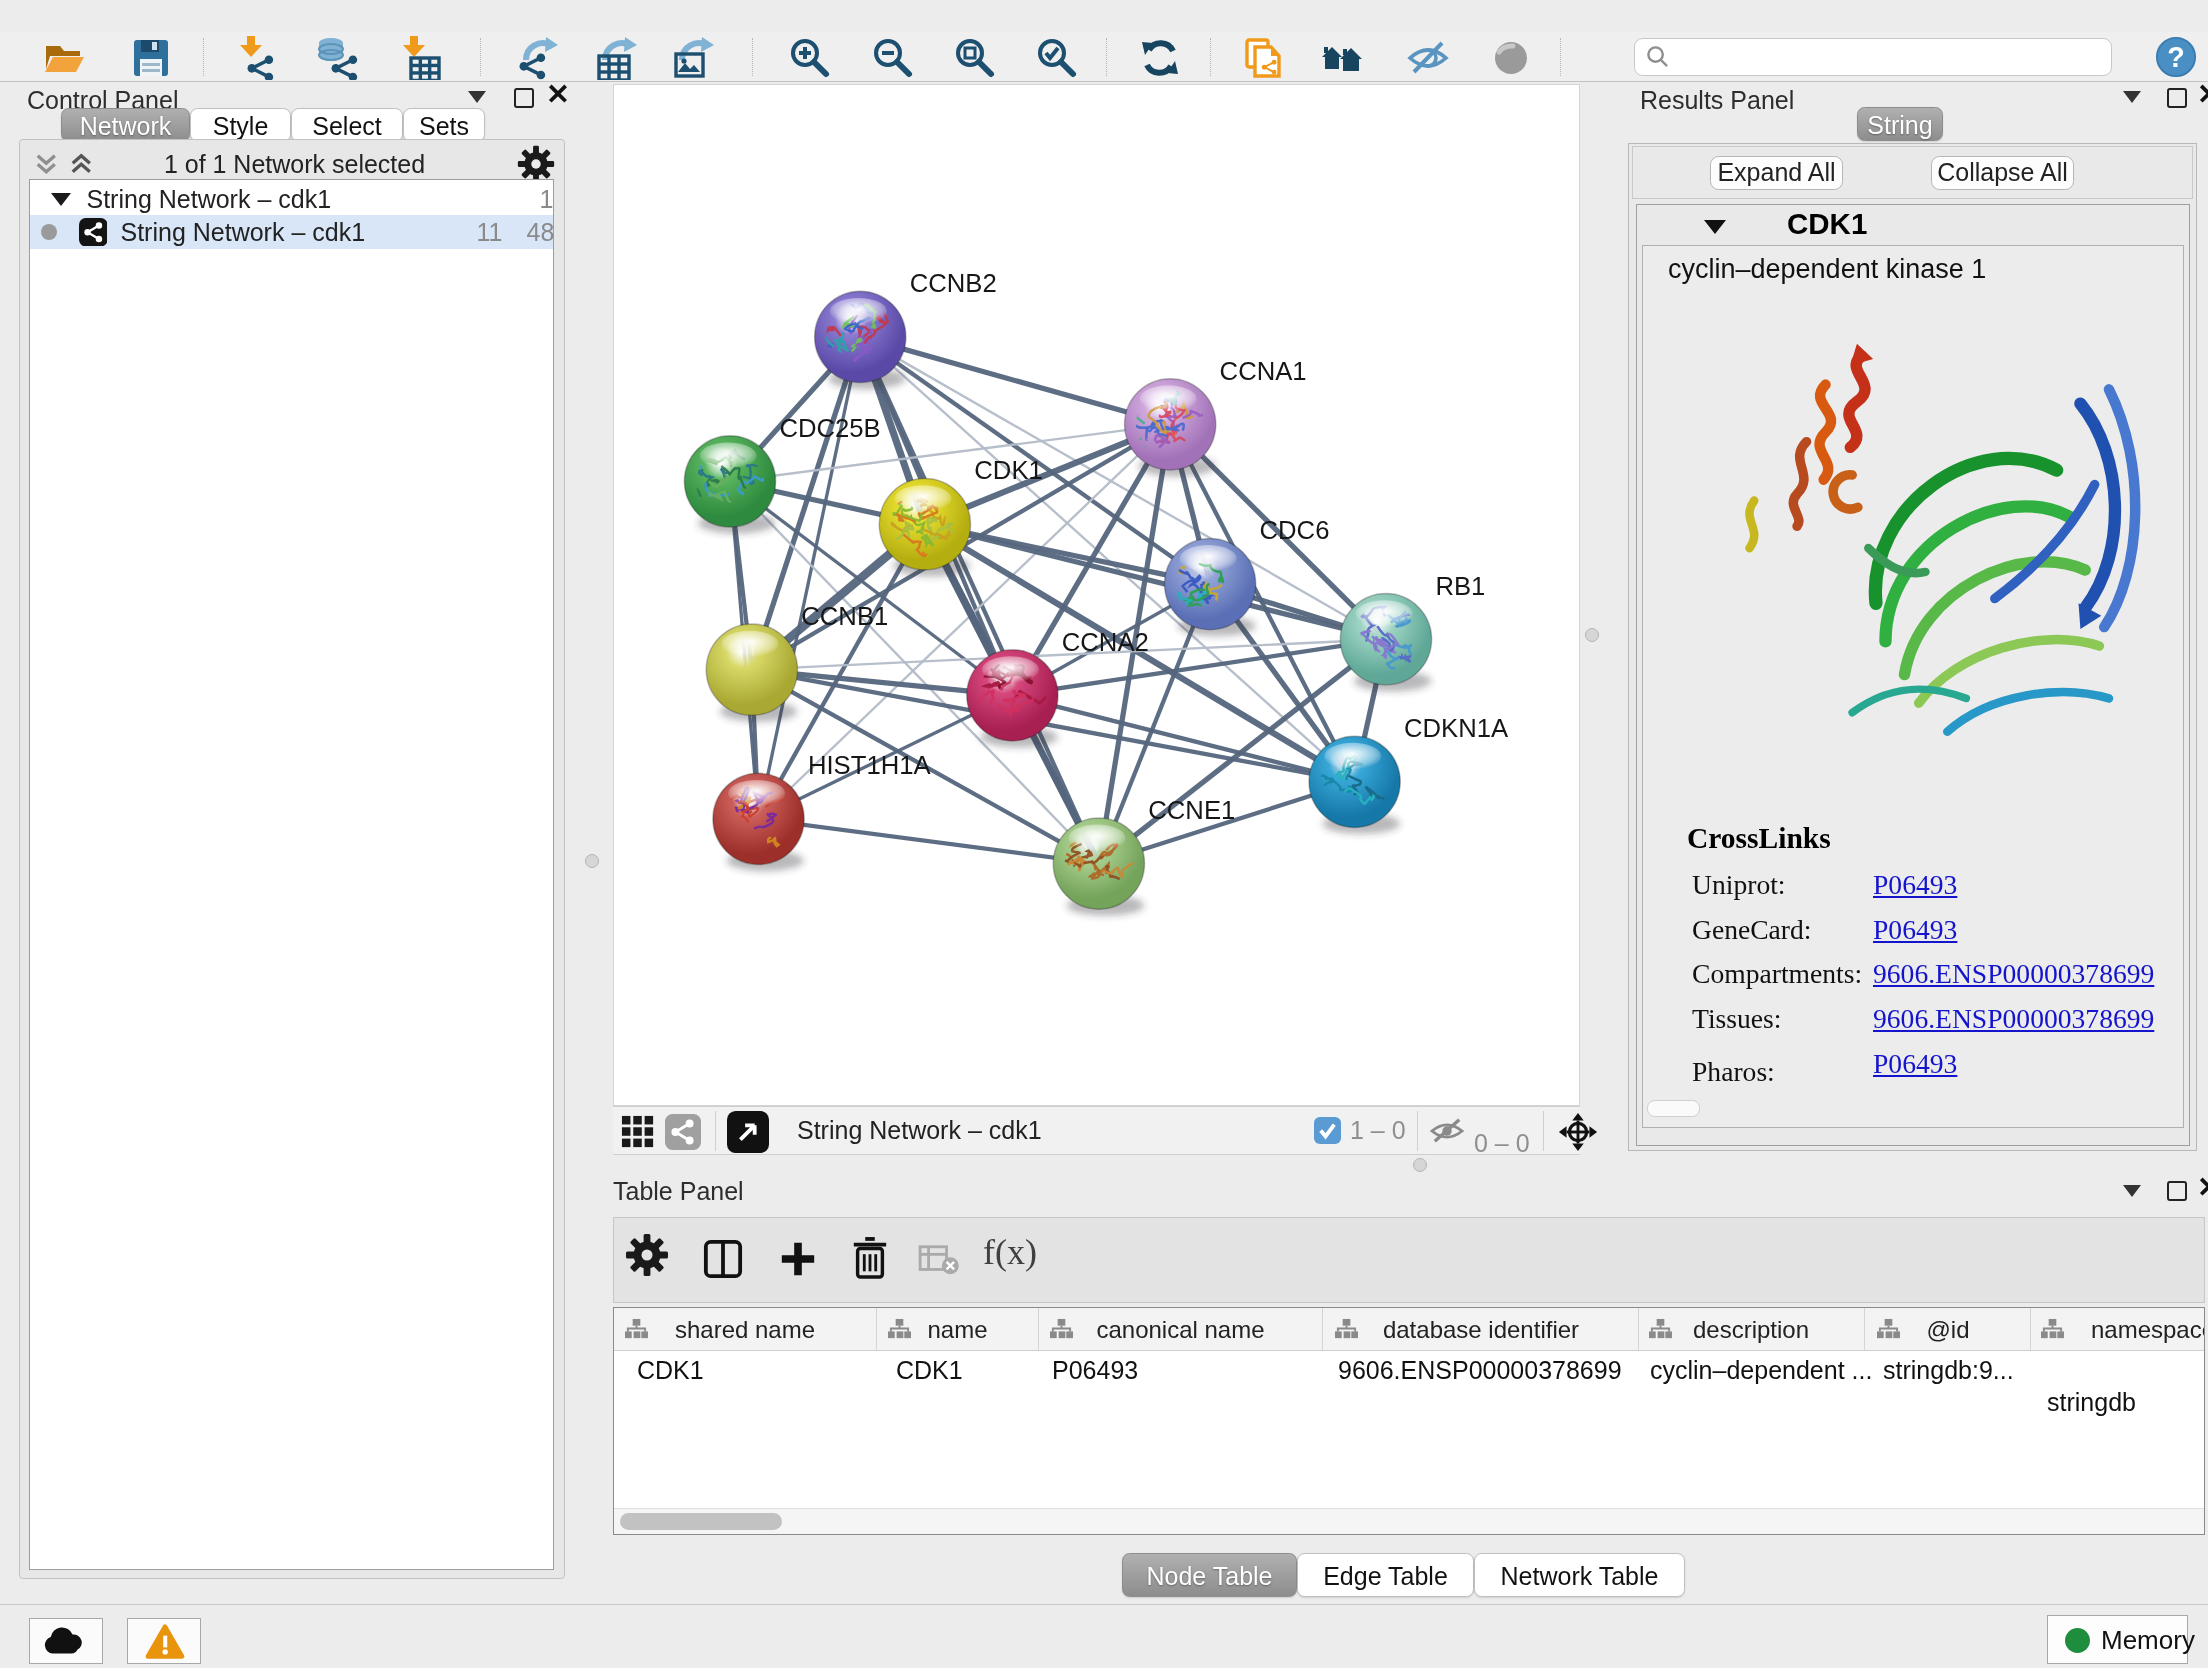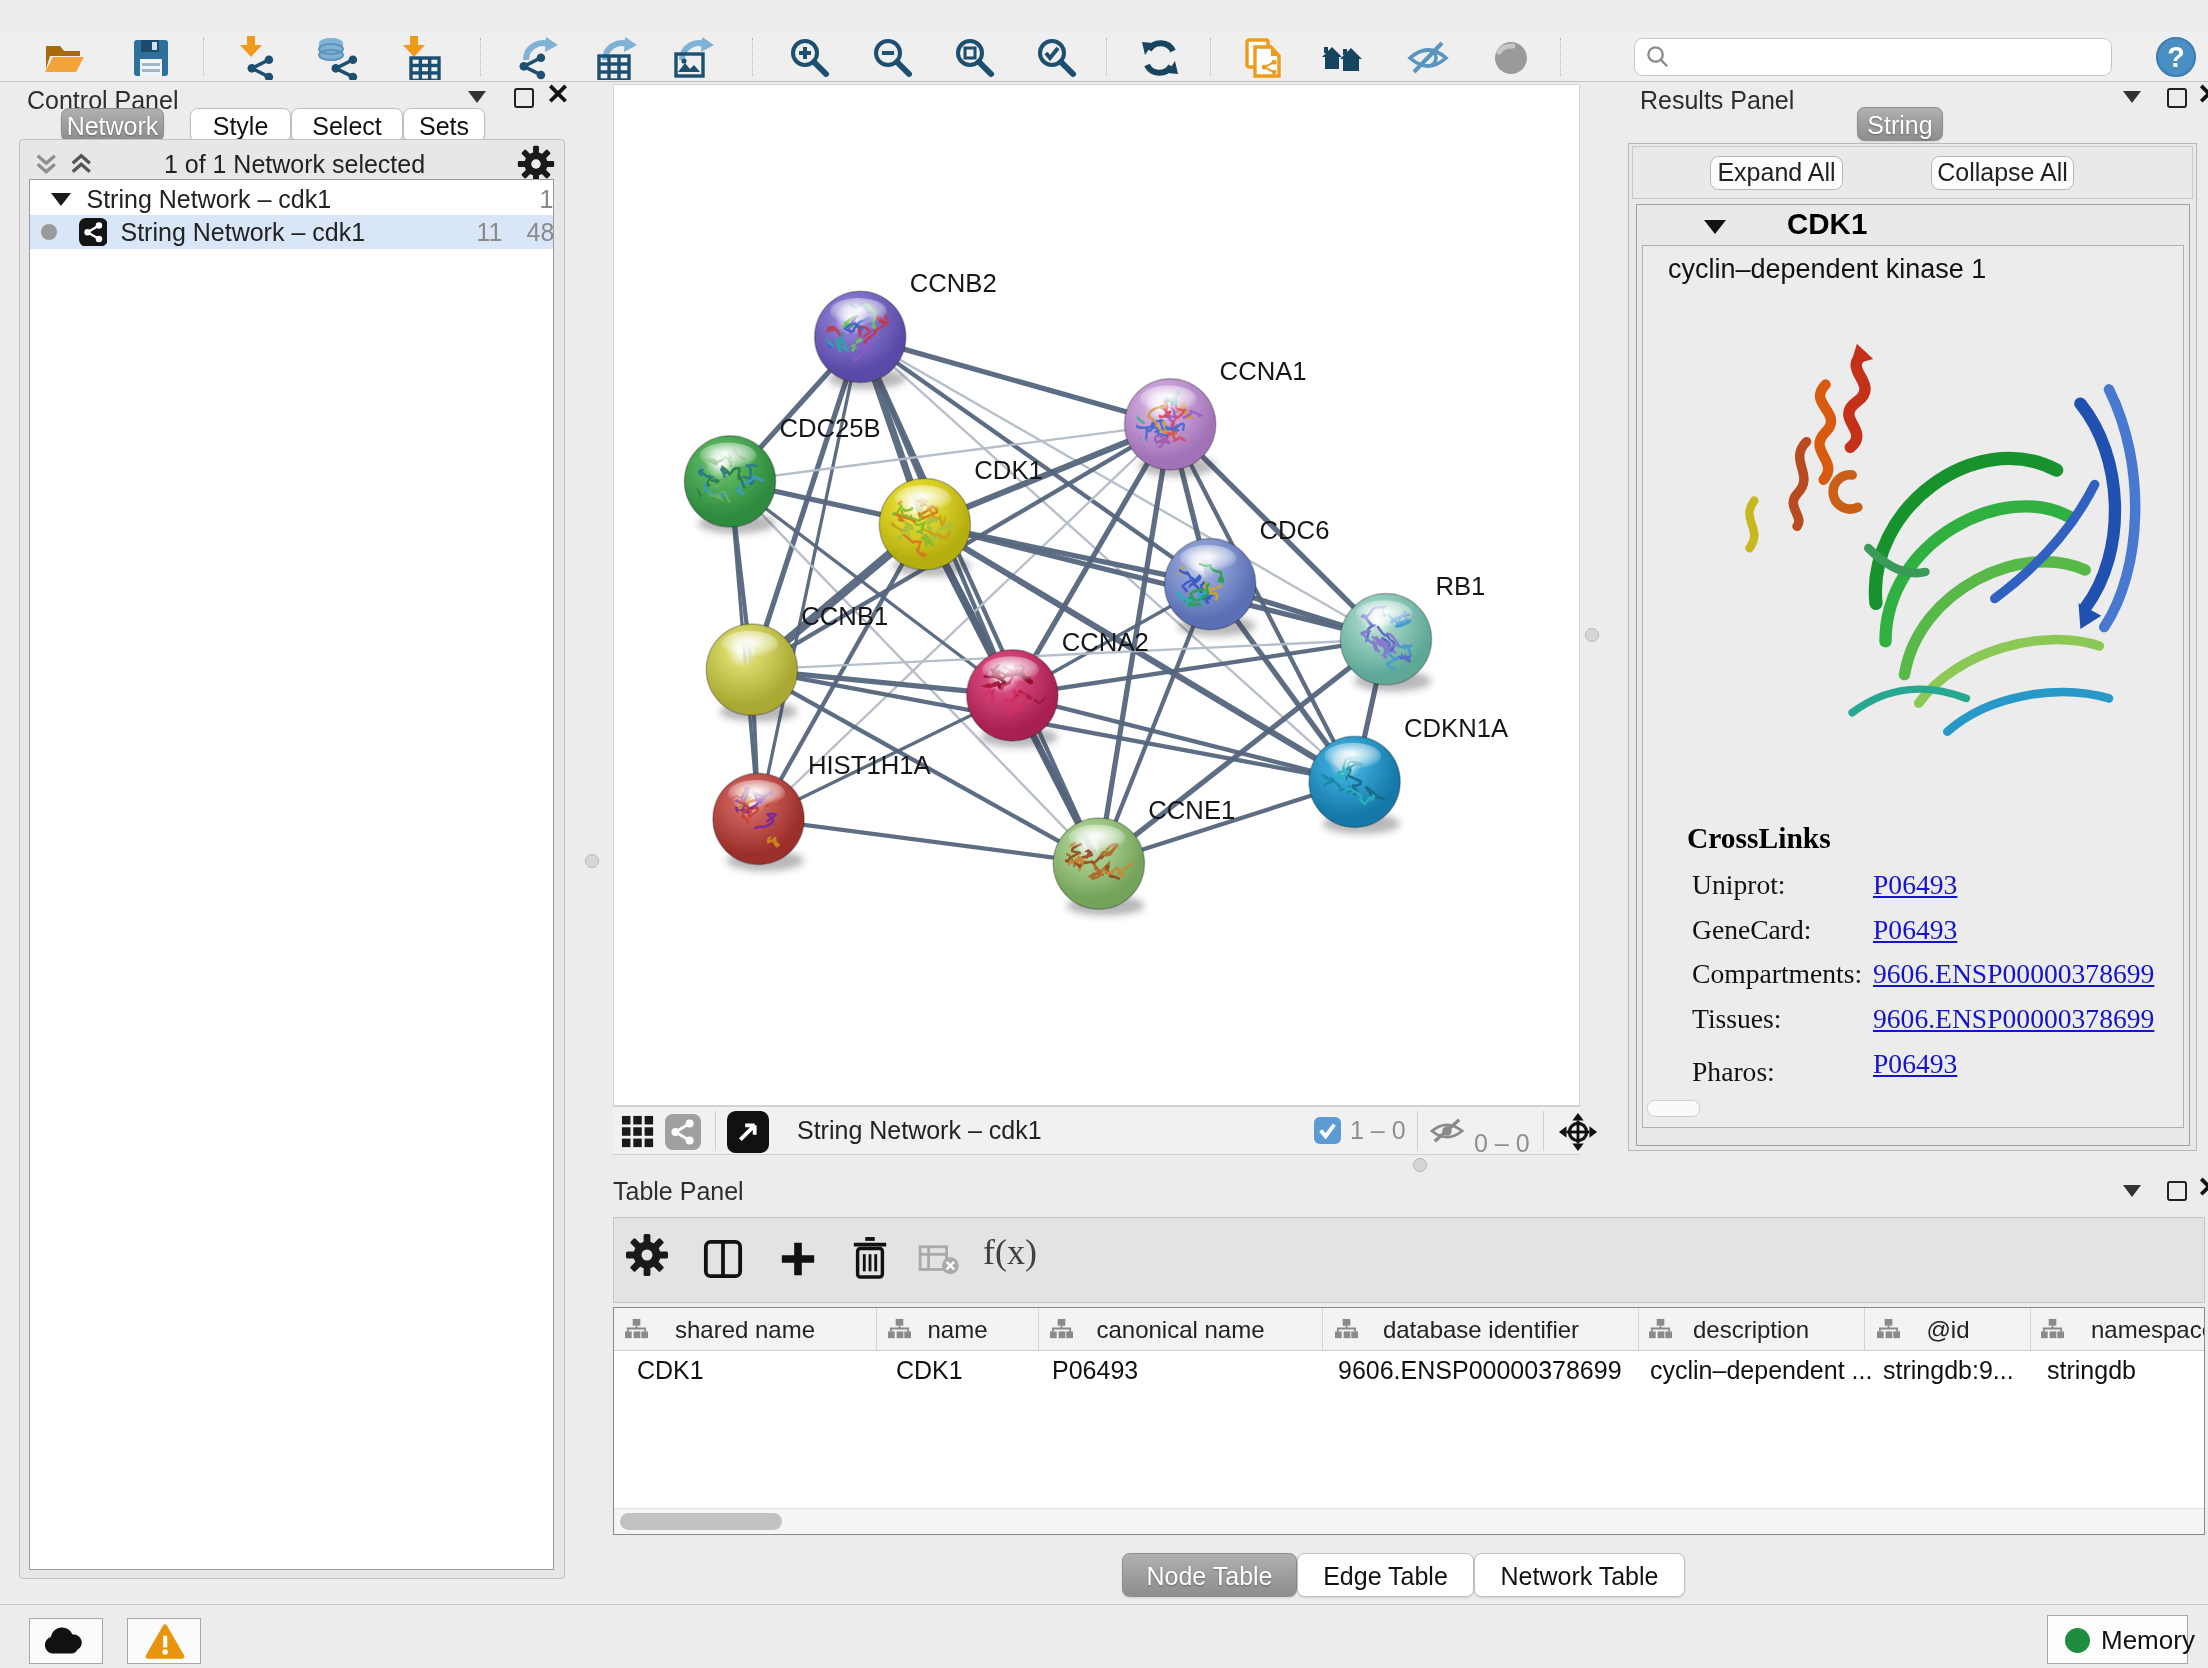--- a/index.html
+++ b/index.html
@@ -212,21 +212,21 @@
         </svg>
     </div>
   </div>
 
   <div>
     <div class="abs phead" style="left:27px;top:86px;">Control Panel</div>
     <div class="abs collapse-tri" style="left:468px;top:91px;"></div>
     <div class="abs floatbox" style="left:514px;top:88px;"></div>
     <div class="abs closex" style="left:546px;top:84px;">✕</div>
     <div id="cp-tabs">
-        <div class="tab sel" style="left:61px;top:108px;width:103px;position:absolute;">Network</div>
+        <div class="tab sel" style="left:61px;top:108px;width:129px;position:absolute;">Network</div>
         <div class="tab" style="left:190px;top:108px;width:101px;position:absolute;">Style</div>
         <div class="tab" style="left:291px;top:108px;width:112px;position:absolute;">Select</div>
         <div class="tab" style="left:403px;top:108px;width:82px;position:absolute;">Sets</div>
       </div>
     <div id="cp-group" class="abs"></div>
     <svg class="abs" style="left:32px;top:150px;width:28.5px;height:28.5px;" viewBox="0 0 30 30" width="28.5" height="28.5">
         <path d="M6 6 l9 8 9-8 M6 15 l9 8 9-8" stroke="#8f8f8f" stroke-width="3.5" fill="none"></path>
       </svg>
     <svg class="abs" style="left:67px;top:150px;width:28.5px;height:28.5px;" viewBox="0 0 30 30" width="28.5" height="28.5">
         <path d="M6 14 l9-8 9 8 M6 23 l9-8 9 8" stroke="#555" stroke-width="3.5" fill="none"></path>
@@ -885,21 +885,21 @@
             <div class="thlabel">namespace</div>
           </div>
         </div>
       <div id="tp-rows">
           <div class="tdcell" style="left:23px;">CDK1</div>
           <div class="tdcell" style="left:282px;">CDK1</div>
           <div class="tdcell" style="left:438px;">P06493</div>
           <div class="tdcell" style="left:724px;">9606.ENSP00000378699</div>
           <div class="tdcell" style="left:1036px;">cyclin–dependent ...</div>
           <div class="tdcell" style="left:1269px;">stringdb:9...</div>
-          <div class="tdcell" style="left:1433px;">stringdb</div>
+          <div class="tdcell" style="left:1433px;margin-top:32px;">stringdb</div>
         </div>
       <div id="tp-hscroll">
           <div id="tp-thumb"></div>
         </div>
     </div>
     <div id="tp-tabs">
         <div class="tab sel" style="left:1122px;top:1553px;width:175px;height:44px;line-height:44px;position:absolute;">Node Table</div>
         <div class="tab" style="left:1297px;top:1553px;width:177px;height:44px;line-height:44px;position:absolute;">Edge Table</div>
         <div class="tab" style="left:1474px;top:1553px;width:211px;height:44px;line-height:44px;position:absolute;">Network Table</div>
       </div>

